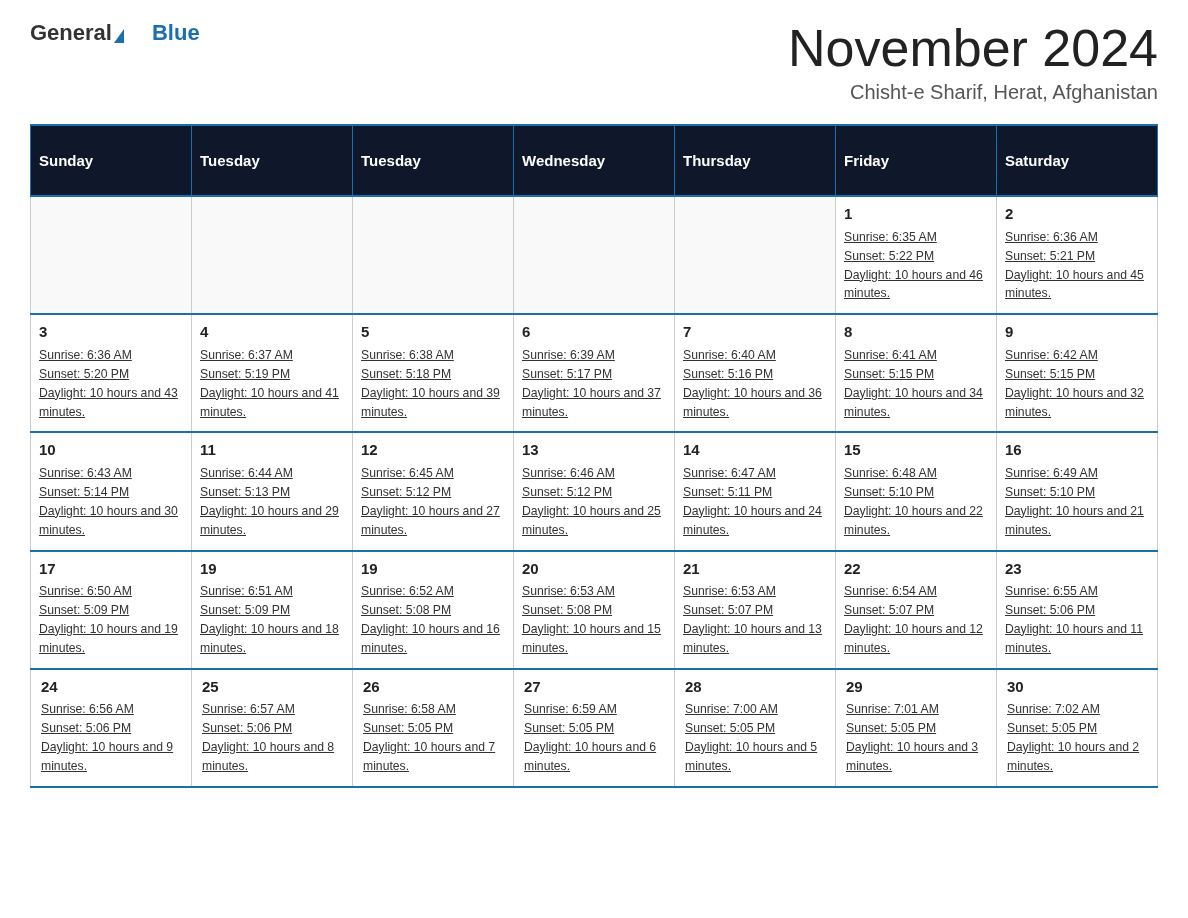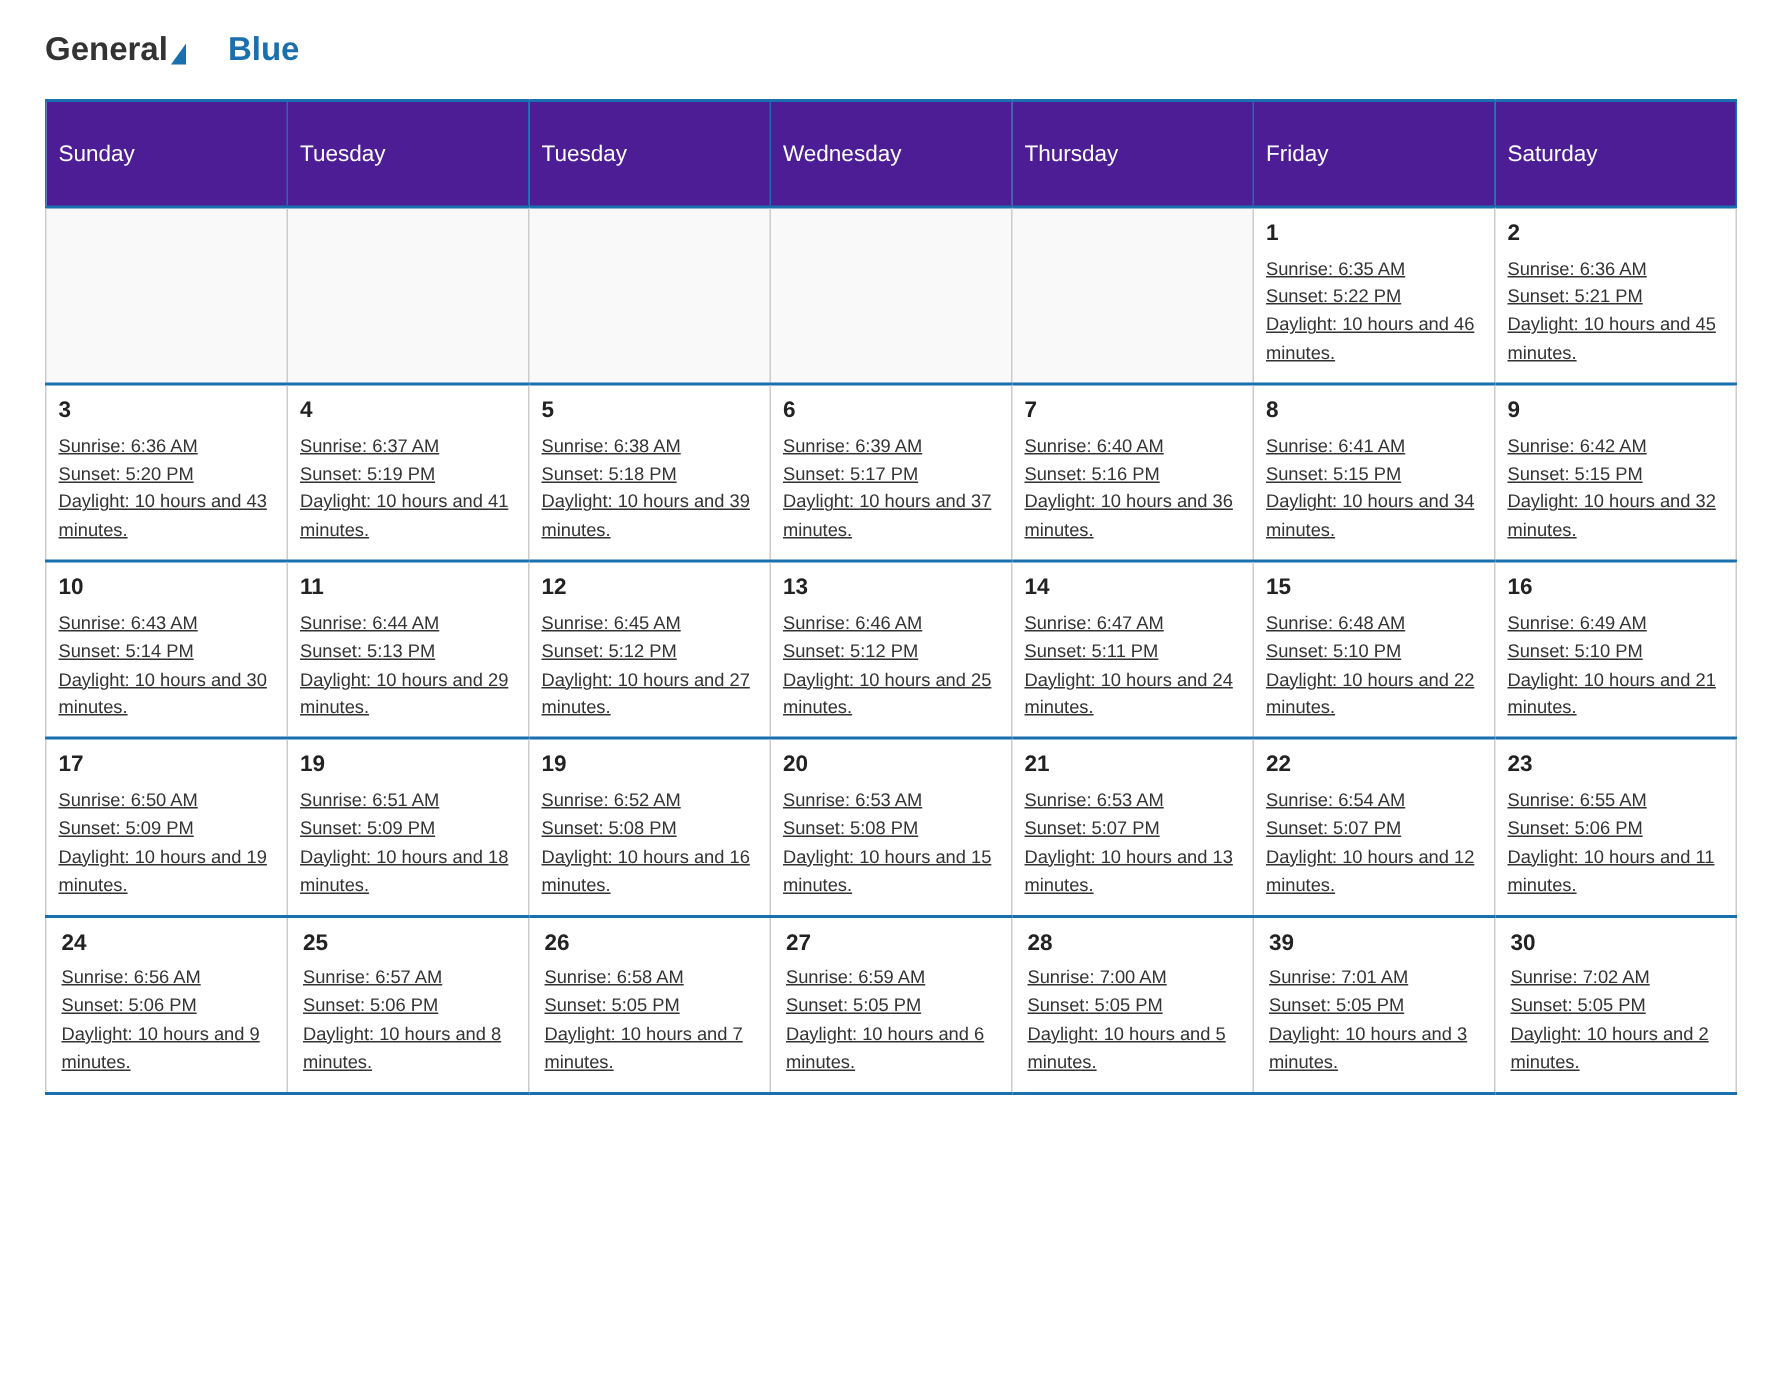--- a/index.html
+++ b/index.html
@@ -53,25 +53,25 @@
       font-size: 20px;
       color: #555;
       margin-top: 4px;
     }
     table {
       width: 100%;
       border-collapse: collapse;
       table-layout: fixed;
     }
     th {
-      background-color: #4c1d95;
+      background-color: #0f172a;
       color: #fff;
       padding: 26px 8px;
       font-size: 15px;
-      font-weight: normal;
+      font-weight: bold;
       text-align: left;
       border: 1px solid #1a6faf;
     }
     td {
       vertical-align: top;
       padding: 6px 8px 10px 8px;
       border: 1px solid #ccc;
       font-size: 12.5px;
       line-height: 1.5;
       background: #fff;
@@ -113,20 +113,24 @@
 
 <div class="header">
   <div class="logo">
     <div>
       <span class="logo-general">General</span><span class="logo-triangle"></span>
     </div>
     <div>
       <span class="logo-blue">Blue</span>
     </div>
   </div>
+  <div class="title-block">
+    <div class="month-title">November 2024</div>
+    <div class="location">Chisht-e Sharif, Herat, Afghanistan</div>
+  </div>
 </div>
 
 <table>
   <thead>
     <tr>
     <th>Sunday</th>
         <th>Tuesday</th>
         <th>Tuesday</th>
         <th>Wednesday</th>
         <th>Thursday</th>
@@ -255,21 +259,21 @@
         </td>
         <td>
           <span class="day-number">27</span>
           <div class="sun-info">Sunrise: 6:59 AM<br>Sunset: 5:05 PM<br>Daylight: 10 hours and 6 minutes.</div>
         </td>
         <td>
           <span class="day-number">28</span>
           <div class="sun-info">Sunrise: 7:00 AM<br>Sunset: 5:05 PM<br>Daylight: 10 hours and 5 minutes.</div>
         </td>
         <td>
-          <span class="day-number">39</span>
+          <span class="day-number">29</span>
           <div class="sun-info">Sunrise: 7:01 AM<br>Sunset: 5:05 PM<br>Daylight: 10 hours and 3 minutes.</div>
         </td>
         <td>
           <span class="day-number">30</span>
           <div class="sun-info">Sunrise: 7:02 AM<br>Sunset: 5:05 PM<br>Daylight: 10 hours and 2 minutes.</div>
         </td>
       </tr>
     </tbody>
 </table>
 

